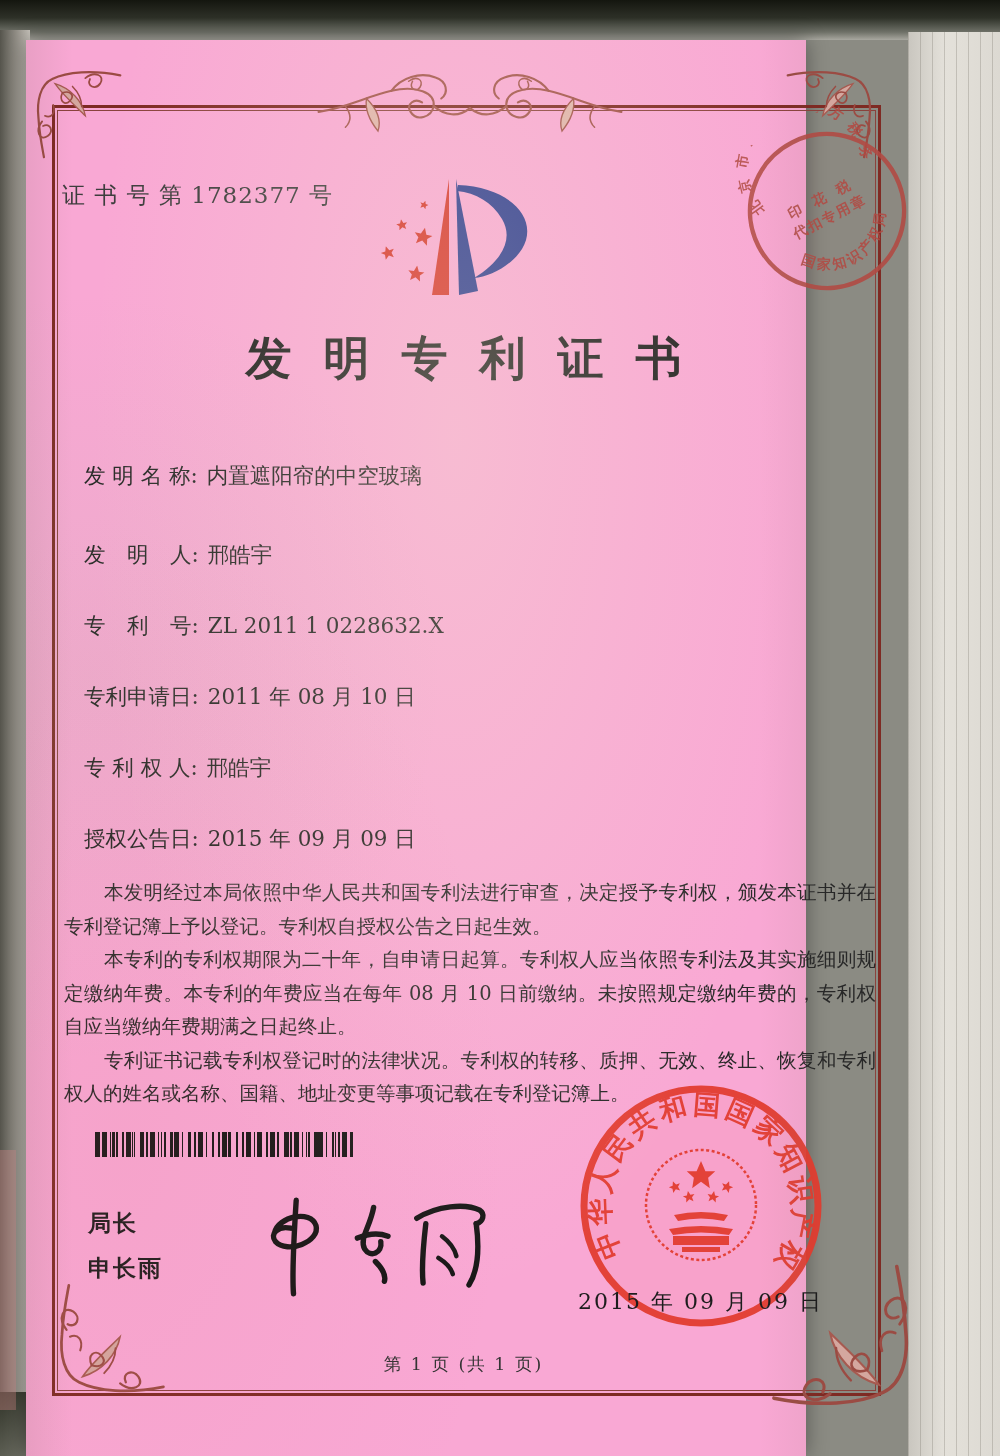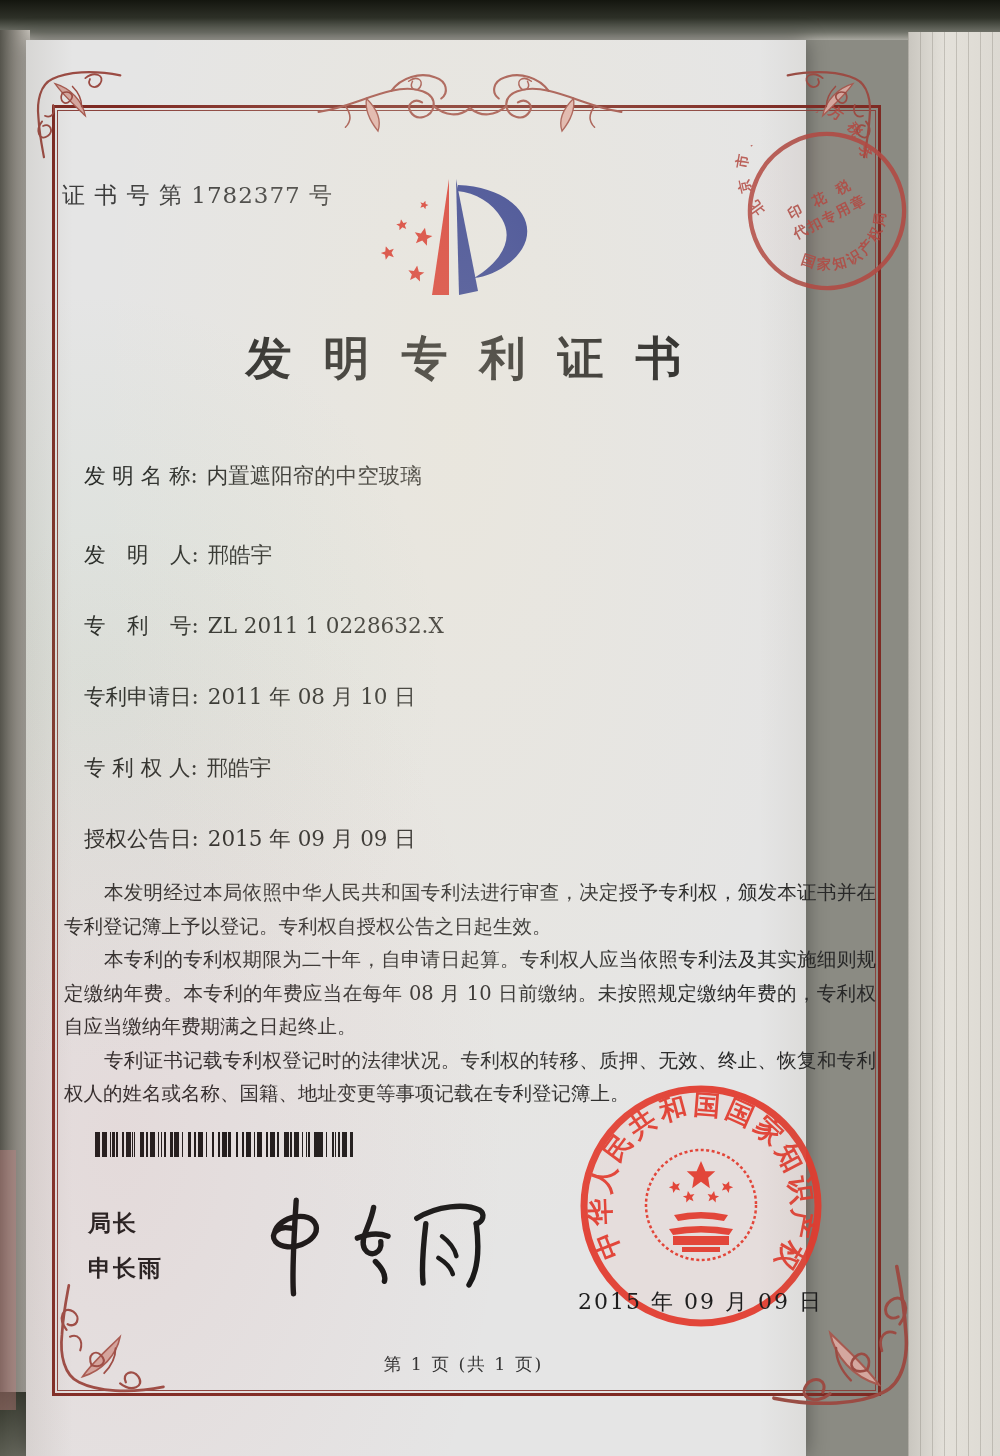--- a/index.html
+++ b/index.html
@@ -14,21 +14,21 @@
   .left-edge{position:absolute;left:0;top:30px;width:30px;height:1426px;
     background:linear-gradient(90deg,#55544c,#9a968e 60%,#c9c5bd);}
   .right-stack{position:absolute;right:0;top:32px;width:92px;height:1424px;
     background:
       repeating-linear-gradient(90deg, rgba(110,105,95,.28) 0 1px, rgba(0,0,0,0) 1px 12px),
       linear-gradient(90deg,#c9c6bf,#e4e1da 40%,#dcd9d2);}
   .bl-dark{position:absolute;left:0;top:1392px;width:28px;height:64px;background:linear-gradient(135deg,#2f3227,#6f7065);}
   .pink-edge{position:absolute;left:0;top:1150px;width:16px;height:260px;background:rgba(222,140,140,.35);}
 
   .page{position:absolute;left:26px;top:40px;width:780px;height:1416px;
-    background:#e5e5e5;box-shadow:0 0 20px rgba(0,0,0,.38);}
+    background:#f9a8d4;box-shadow:0 0 20px rgba(0,0,0,.38);}
   .page::after{content:"";position:absolute;inset:0;pointer-events:none;
     background:
       radial-gradient(ellipse at 12% 78%, rgba(215,120,120,.10), rgba(0,0,0,0) 40%),
       radial-gradient(ellipse at 8% 45%, rgba(150,190,140,.12), rgba(0,0,0,0) 35%),
       radial-gradient(ellipse at 55% 28%, rgba(243,233,205,.30), rgba(0,0,0,0) 60%),
       linear-gradient(90deg, rgba(90,80,60,.10), rgba(0,0,0,0) 6%, rgba(0,0,0,0) 94%, rgba(120,110,90,.08));}
 
   .frame{position:absolute;left:26px;top:65px;width:823px;height:1285px;border:3px solid #7e2a23;}
   .frame::after{content:"";position:absolute;inset:2px;border:1px solid #8a423c;}
 

